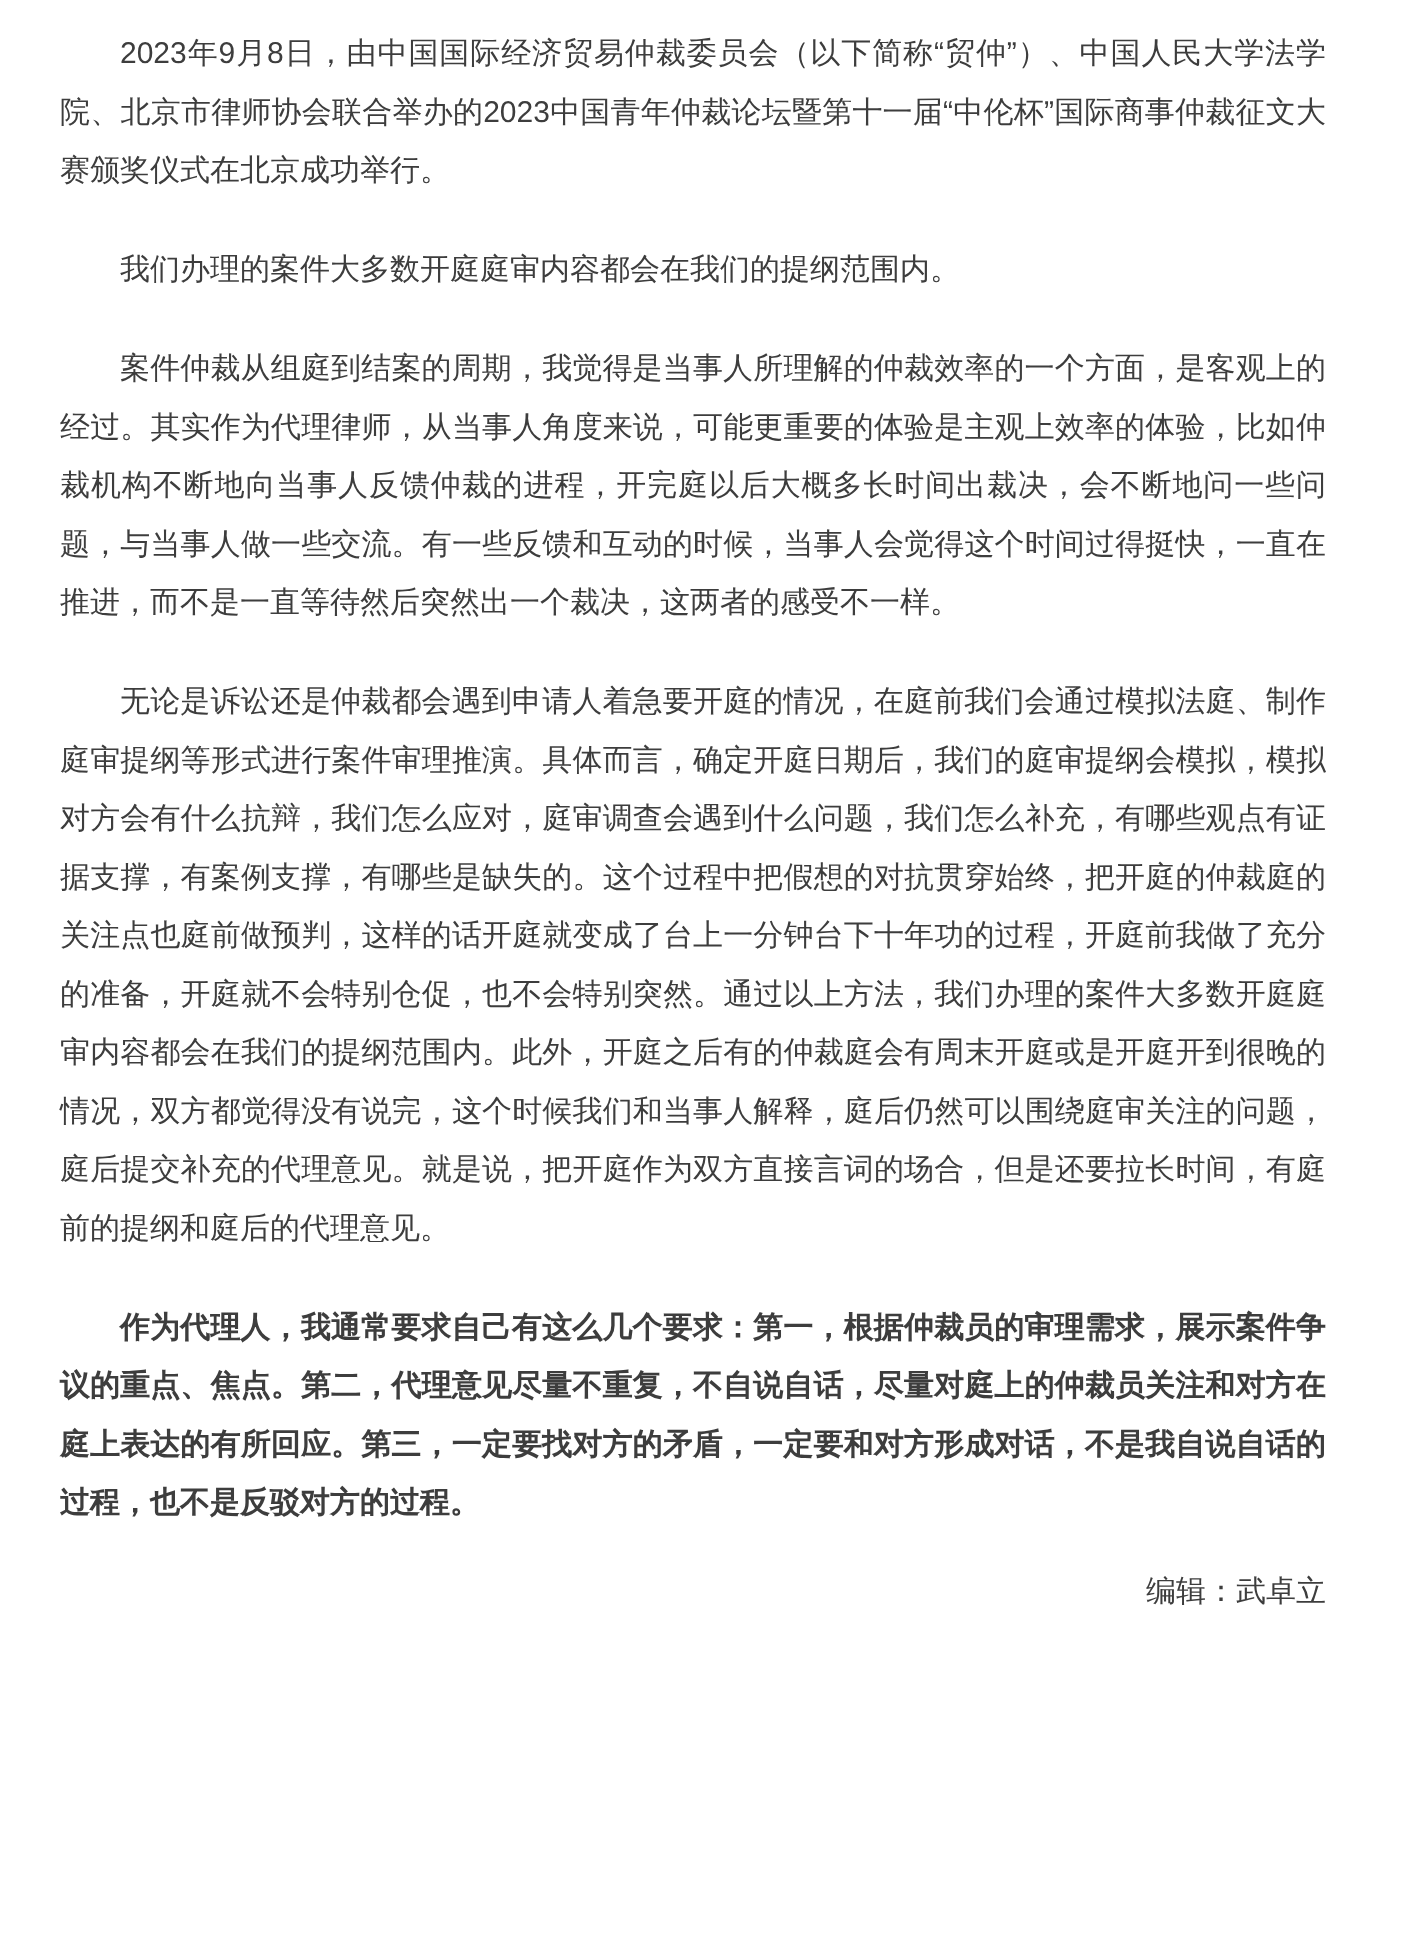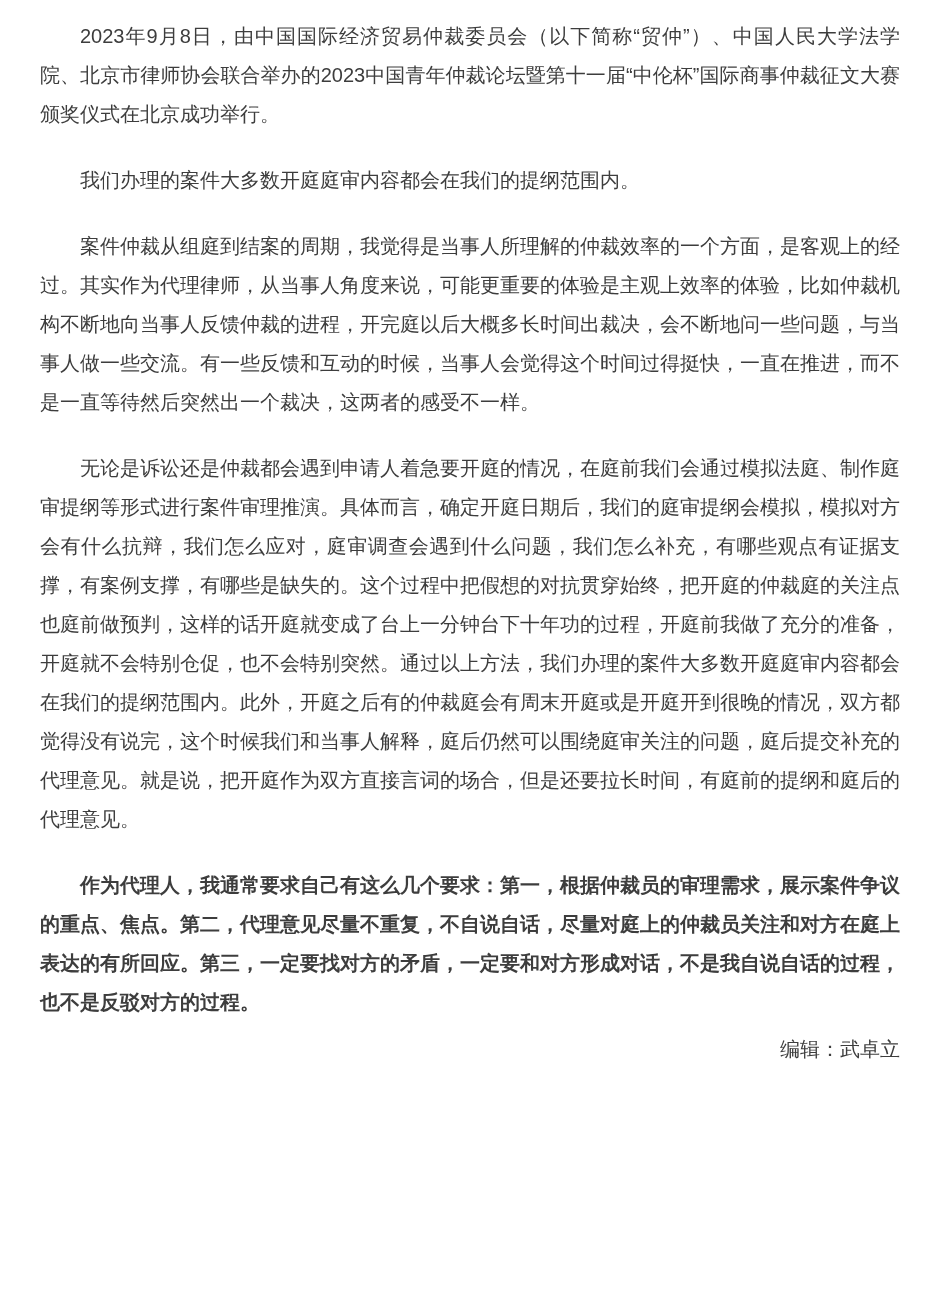--- a/index.html
+++ b/index.html
@@ -8,39 +8,39 @@
     background: #ffffff;
   }
   body {
     width: 940px;
     font-family: "Liberation Sans", sans-serif;
   }
   .page {
     box-sizing: border-box;
     width: 940px;
     min-height: 1294px;
-    padding: 17px 40px 20px 40px;
+    padding: 17px 56px 20px 40px;
     background: #ffffff;
     color: #3d3d3d;
   }
   .article p {
     margin: 0 0 27px 0;
     font-size: 20px;
     line-height: 39px;
     text-align: justify;
     text-indent: 2em;
     color: #3d3d3d;
     word-break: break-all;
   }
   .article p:last-child {
     margin-bottom: 0;
     font-weight: bold;
   }
   .editor-line {
-    margin-top: 8px;
+    margin-top: 20px;
     font-size: 20px;
     line-height: 39px;
     text-align: right;
     color: #3d3d3d;
   }
 </style>
 </head>
 <body>
 
 <div class="page">

